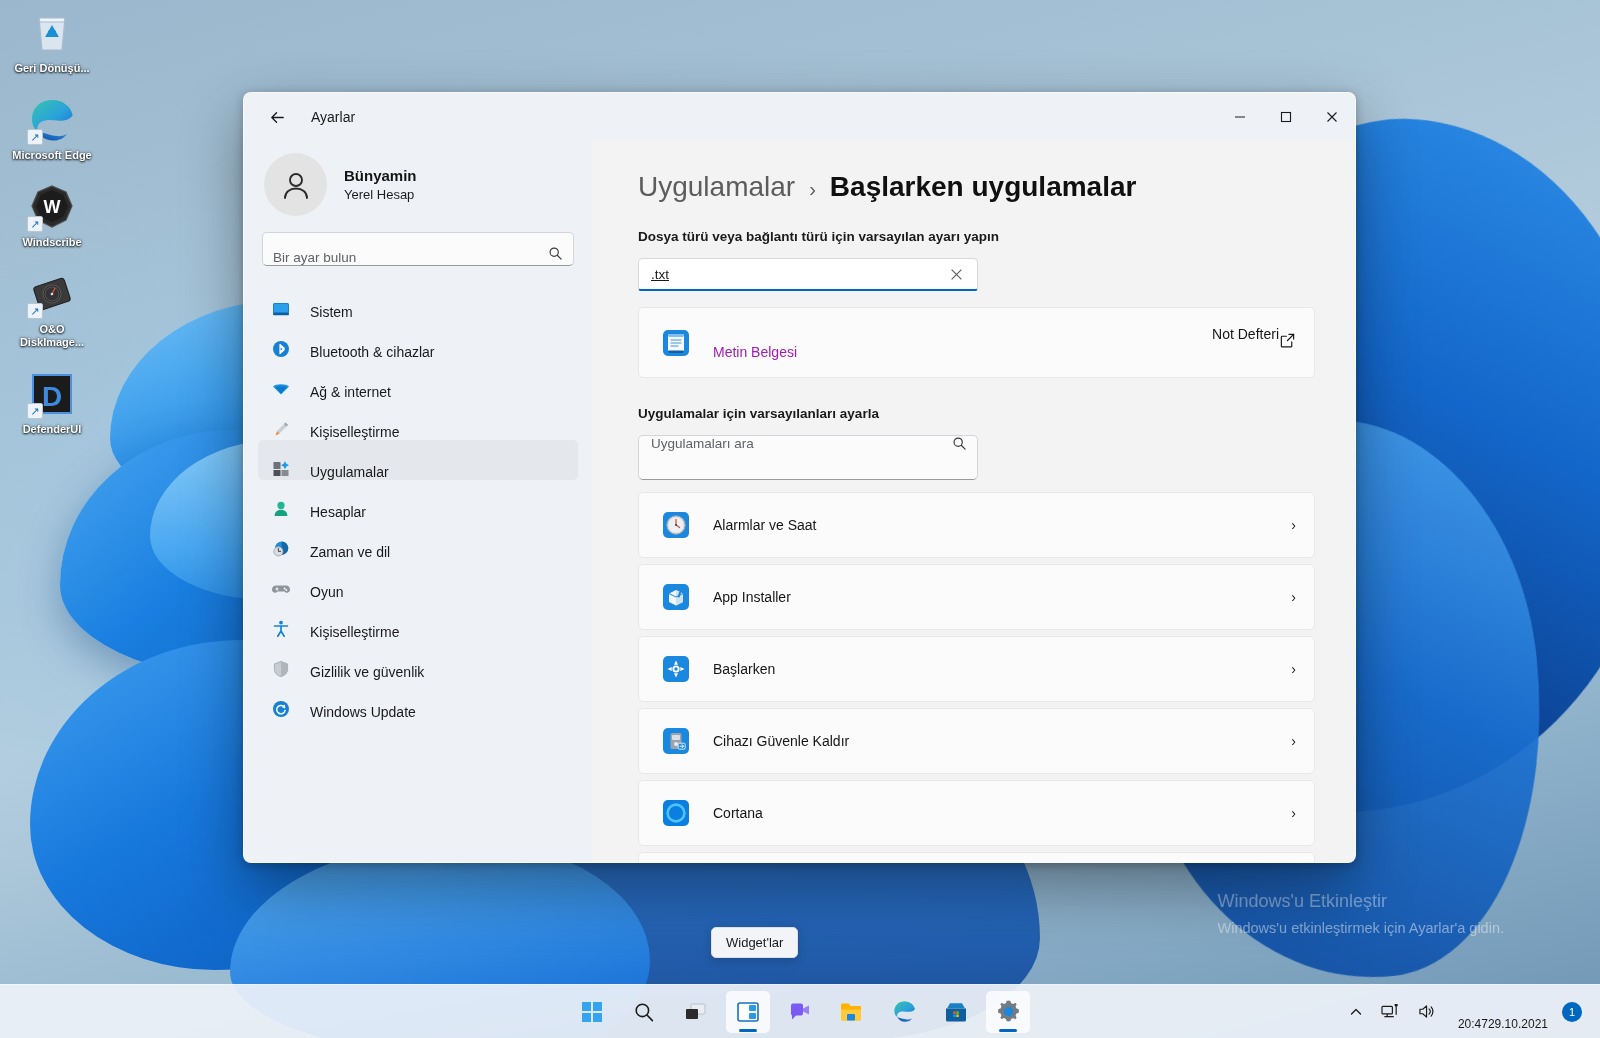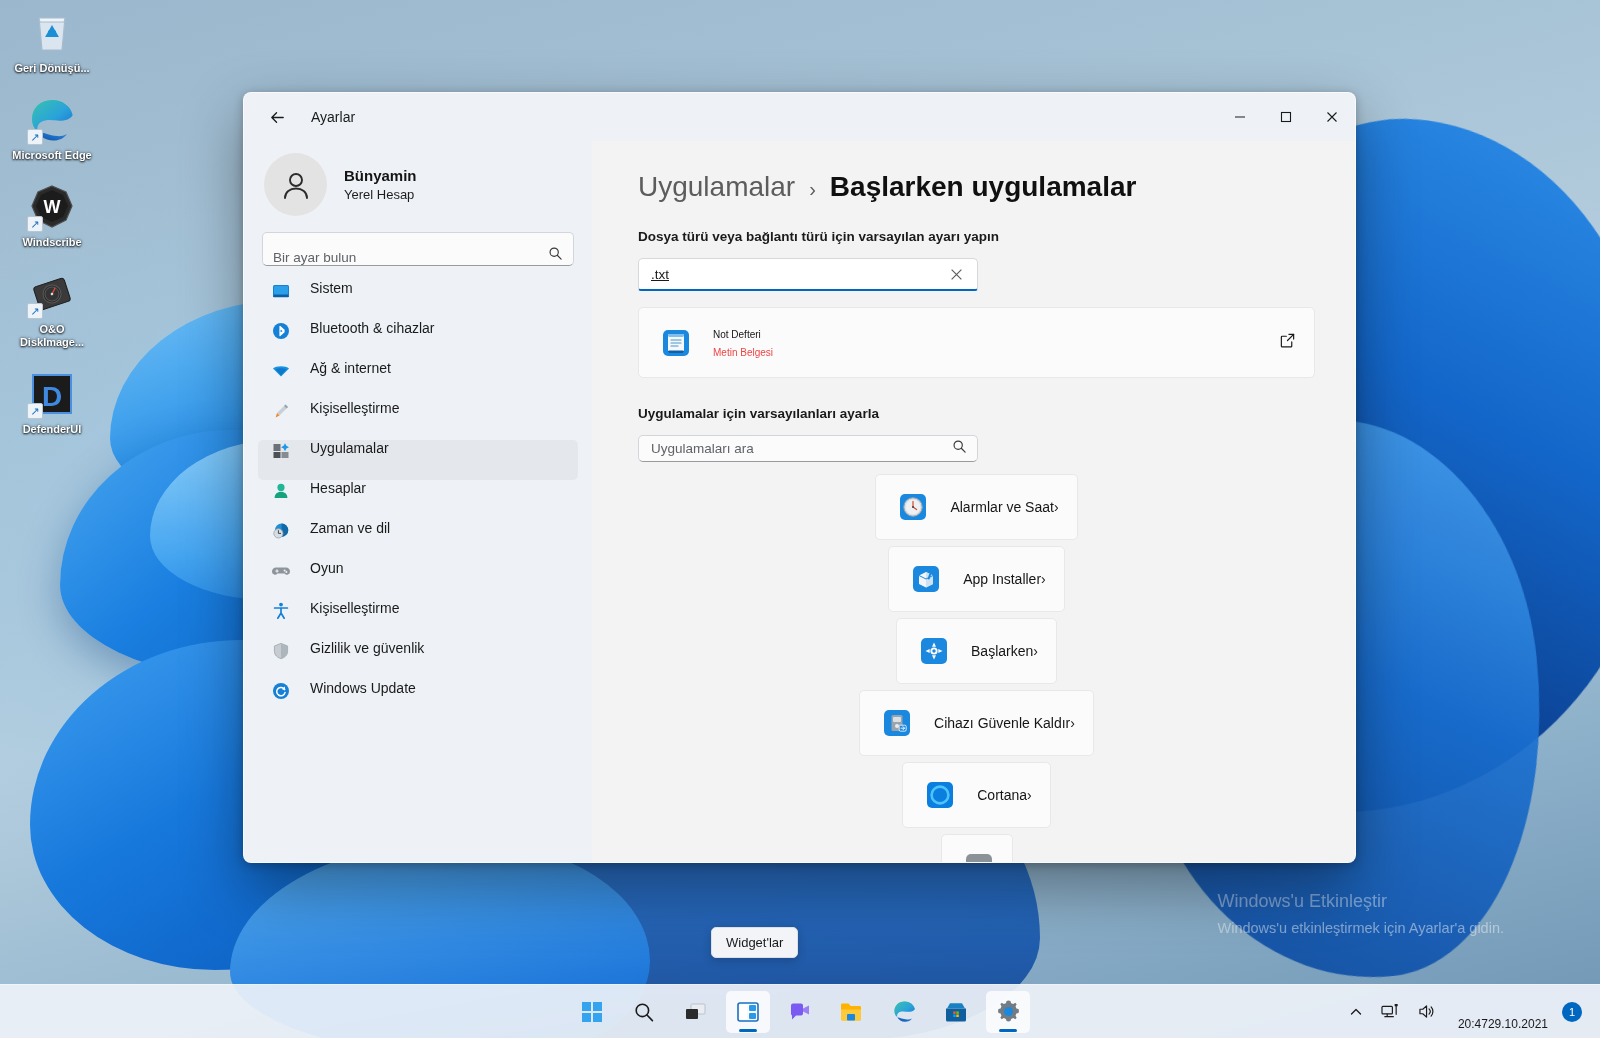--- a/index.html
+++ b/index.html
@@ -141,21 +141,21 @@
     cursor: text;
   }
   #sidebar-search-input {
     flex: 1; border: none; outline: none; background: transparent;
     font-family: inherit; font-size: 13.5px; color: #1a1a1a;
   }
   #sidebar-search-input::placeholder { color: #5f6368; }
 
   #nav-list { overflow: hidden; }
   .nav-item {
-    height: 40px; display: flex; align-items: flex-start;
+    height: 40px; display: flex; align-items: flex-end;
     border-radius: 5px; padding-left: 12px; position: relative;
     cursor: pointer; margin-bottom: 0px;
   }
   .nav-item.active { background: #e4e8ed; }
   .nav-item.active::before {
     content: ""; position: absolute; left: -6px; top: 10px;
     width: 3px; height: 20px; background: #0067c0; border-radius: 2px;
   }
   .nav-icon { width: 22px; height: 22px; flex: none; display: flex; align-items: center; justify-content: center; }
   .nav-label { margin-left: 18px; font-size: 14px; color: #1a1a1a; }
@@ -188,37 +188,37 @@
     color: #5d5d5d; font-size: 14px; cursor: pointer; border-radius: 3px;
   }
 
   #default-app-card {
     height: 71px; background: #fbfbfb; border: 1px solid #e8e8e8;
     border-radius: 5px; display: flex; align-items: center;
     padding: 0 18px 0 22px; margin-bottom: 28px; cursor: pointer;
   }
   .app-icon-box { width: 30px; height: 30px; flex: none; position: relative; }
   #default-app-text { margin-left: 22px; flex: 1; }
-  #default-app-name { font-size: 10px; color: #161616; line-height: 19px; }
-  #default-app-sub { font-size: 10px; color: #ef4444; line-height: 17px; }
+  #default-app-name { font-size: 14px; color: #161616; line-height: 19px; text-align: right; }
+  #default-app-sub { font-size: 14px; color: #a21caf; line-height: 17px; }
   #default-app-open { color: #1a1a1a; }
 
   #app-search {
-    width: 340px; height: 27px; background: #fbfbfb;
+    width: 340px; height: 45px; background: #fbfbfb;
     border: 1px solid #d2d6da; border-bottom-color: #989b9e;
-    border-radius: 5px; display: flex; align-items: center;
+    border-radius: 5px; display: flex; align-items: flex-start;
     padding: 0 10px 0 12px; margin-bottom: 12px;
   }
   #app-search-input {
     flex: 1; border: none; outline: none; background: transparent;
     font-family: inherit; font-size: 13.5px; color: #1a1a1a;
   }
   #app-search-input::placeholder { color: #5f6368; }
 
-  #app-list { display: flex; flex-direction: column; gap: 6px; align-items: center; }
+  #app-list { display: flex; flex-direction: column; gap: 6px; }
   .app-row {
     height: 66px; flex: none; background: #fbfbfb; border: 1px solid #e8e8e8;
     border-radius: 5px; display: flex; align-items: center;
     padding: 0 18px 0 22px; cursor: pointer;
   }
   .app-row-name { margin-left: 22px; flex: 1; font-size: 14px; color: #161616; }
   .app-row-chevron { color: #1a1a1a; font-size: 14px; }
 
   
   #activation-watermark {

